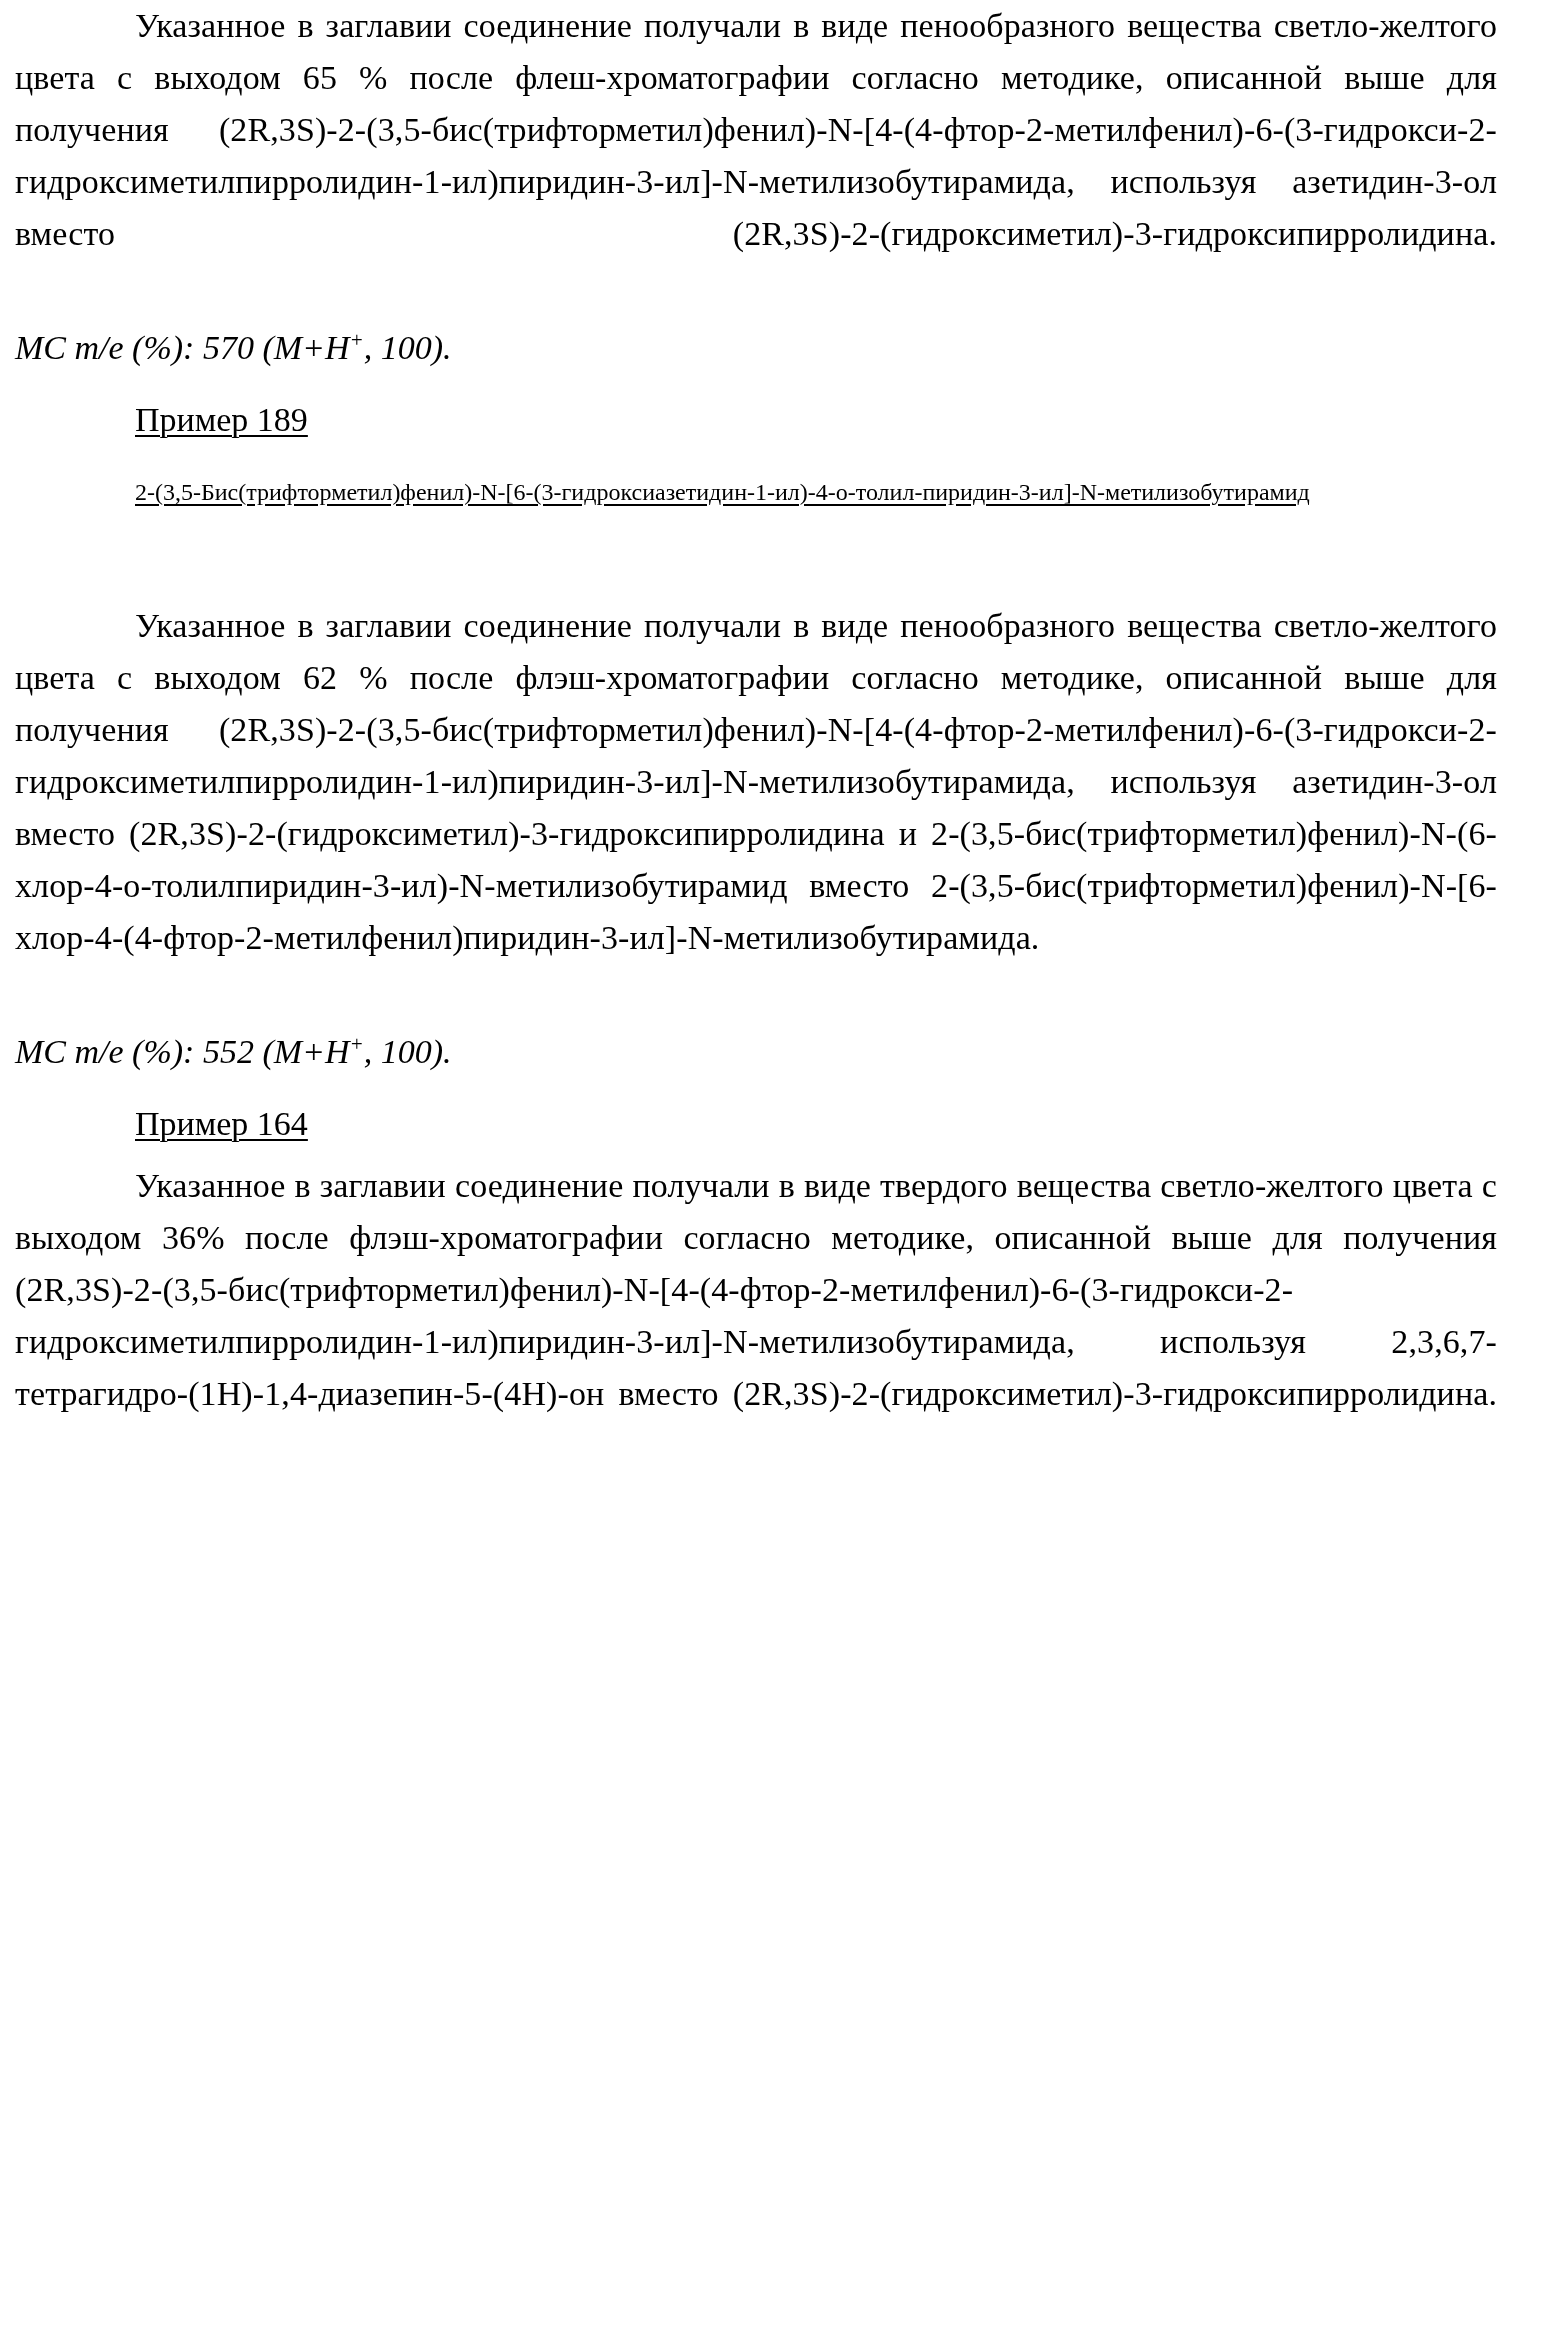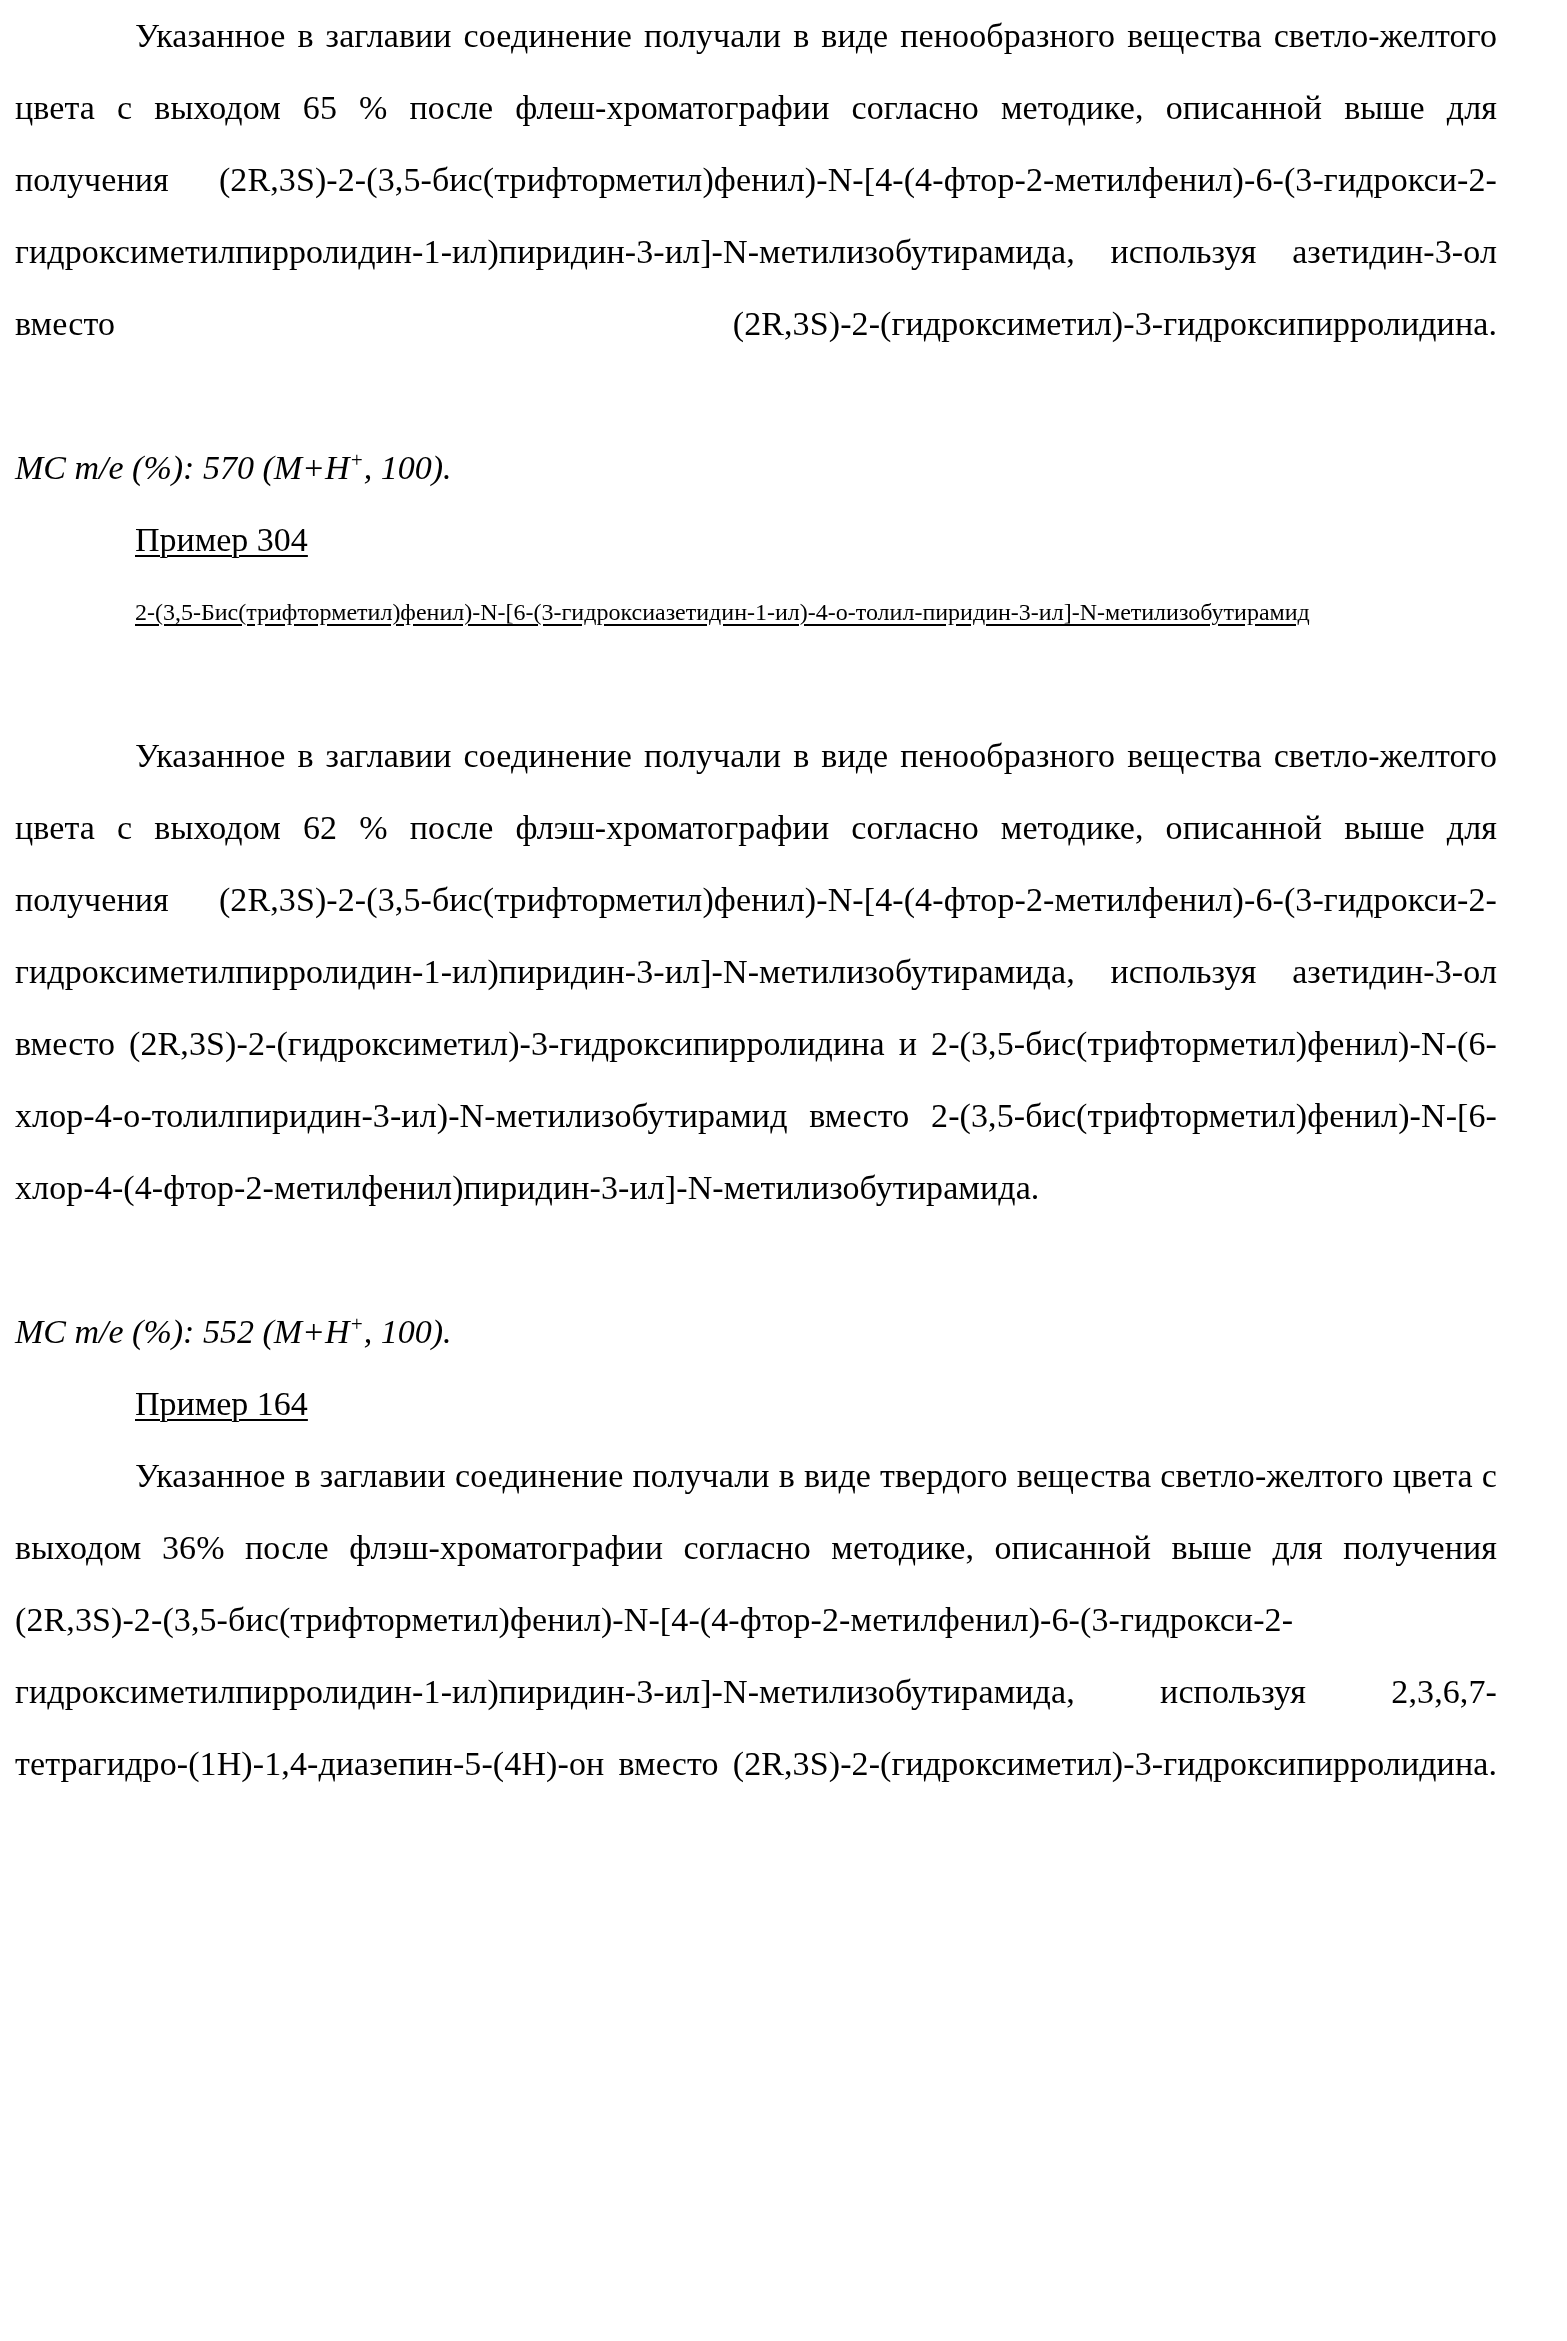--- a/index.html
+++ b/index.html
@@ -18,21 +18,21 @@
   .page {
     position: relative;
     width: 1568px;
     height: 2342px;
     box-sizing: border-box;
     padding: 0 71px 0 15px;
   }
   
   .para {
     font-size: 34px;
-    line-height: 72px;
+    line-height: 52px;
     text-align: justify;
     text-justify: inter-word;
     margin: 0;
     padding: 0;
     text-indent: 120px;
     letter-spacing: 0.1px;
   }
   
   .para::after {
     content: "";
@@ -86,21 +86,21 @@
 </style>
 </head>
 <body>
 
 <div class="page">
 
   <p class="para">Указанное в заглавии соединение получали в виде пенообразного вещества светло-желтого цвета с выходом 65 % после флеш-хроматографии согласно методике, описанной выше для получения (2R,3S)-2-(3,5-бис(трифторметил)фенил)-N-[4-(4-фтор-2-метилфенил)-6-(3-гидрокси-2-гидроксиметилпирролидин-1-ил)пиридин-3-ил]-N-метилизобутирамида, используя азетидин-3-ол вместо (2R,3S)-2-(гидроксиметил)-3-гидроксипирролидина.</p>
 
   <p class="msline"><span>МС m/e (%): 570 (M+H</span><sup>+</sup><span>, 100).</span></p>
 
-  <p class="ex-label"><span class="u">Пример 304</span></p>
+  <p class="ex-label"><span class="u">Пример 189</span></p>
 
   <p class="cmpd-title">2-(3,5-Бис(трифторметил)фенил)-N-[6-(3-гидроксиазетидин-1-ил)-4-о-толил-пиридин-3-ил]-N-метилизобутирамид</p>
 
   <p class="para">Указанное в заглавии соединение получали в виде пенообразного вещества светло-желтого цвета с выходом 62 % после флэш-хроматографии согласно методике, описанной выше для получения (2R,3S)-2-(3,5-бис(трифторметил)фенил)-N-[4-(4-фтор-2-метилфенил)-6-(3-гидрокси-2-гидроксиметилпирролидин-1-ил)пиридин-3-ил]-N-метилизобутирамида, используя азетидин-3-ол  вместо (2R,3S)-2-(гидроксиметил)-3-гидроксипирролидина и 2-(3,5-бис(трифторметил)фенил)-N-(6-хлор-4-о-толилпиридин-3-ил)-N-метилизобутирамид  вместо 2-(3,5-бис(трифторметил)фенил)-N-[6-хлор-4-(4-фтор-2-метилфенил)пиридин-3-ил]-N-метилизобутирамида.</p>
 
   <p class="msline"><span>МС m/e (%): 552 (M+H</span><sup>+</sup><span>, 100).</span></p>
 
   <p class="ex-label"><span class="u">Пример 164</span></p>
 
 

